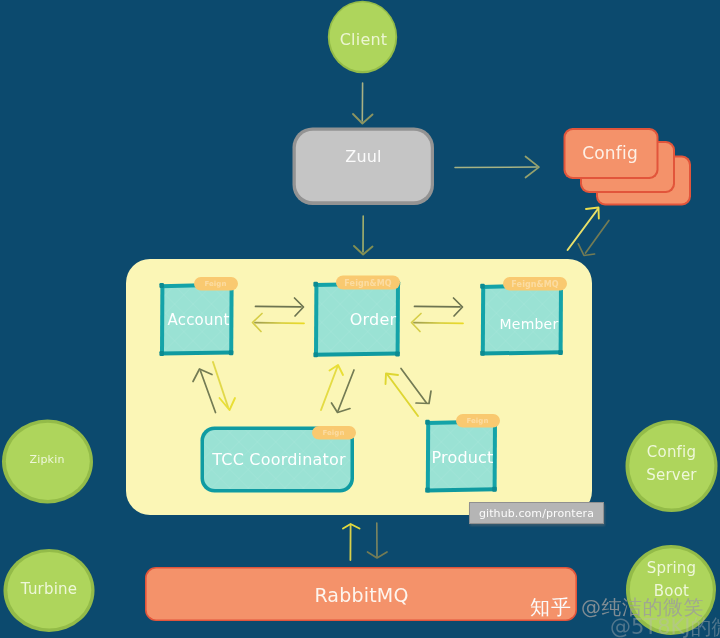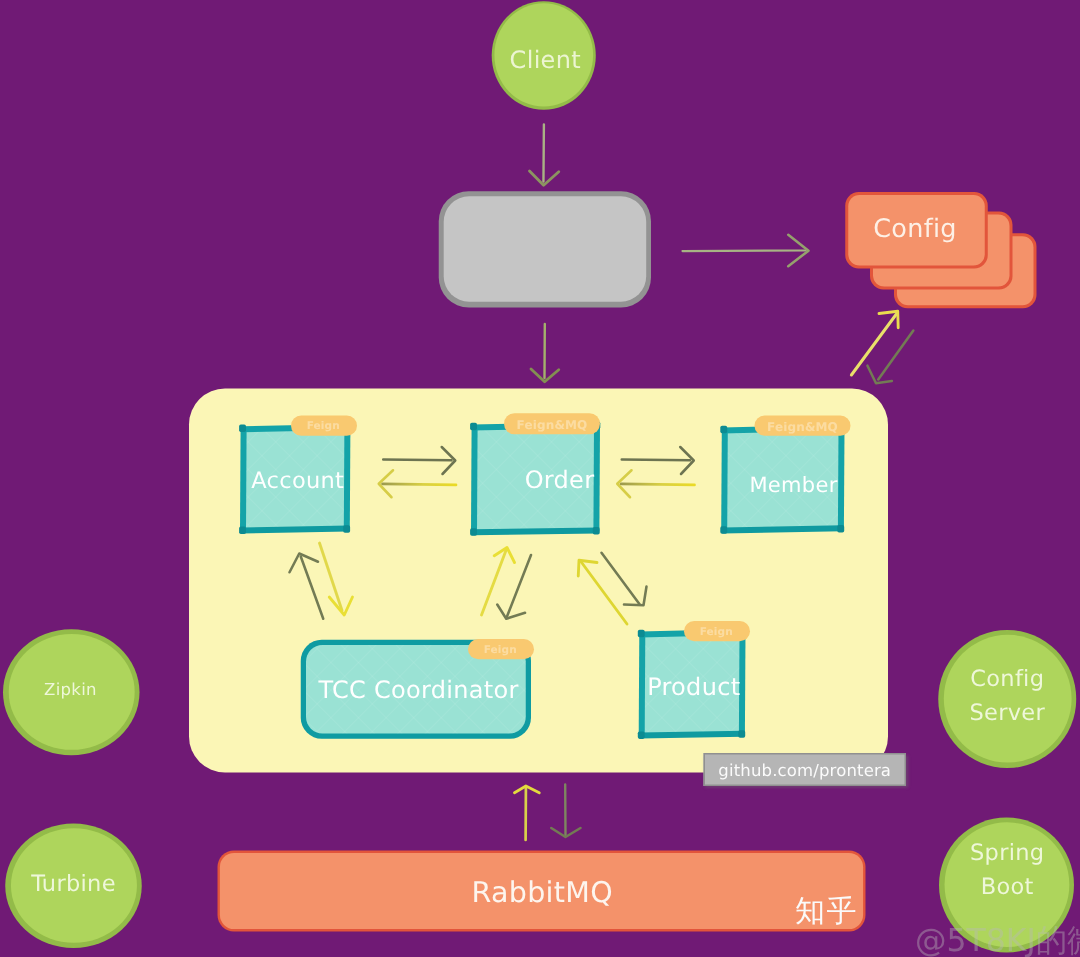--- a/index.html
+++ b/index.html
@@ -1,19 +1,19 @@
 <!DOCTYPE html>
 <html><head>
 <meta charset="utf-8">
 <title>Microservice Architecture Diagram</title>
 <style>
   html,body{margin:0;padding:0;background:#ffffff;}
   body{width:720px;height:638px;overflow:hidden;
        font-family:"Liberation Sans",sans-serif;}
-  #stage{position:relative;width:720px;height:638px;background:#701a75;}
+  #stage{position:relative;width:720px;height:638px;background:#0c4a6e;}
   svg.layer{position:absolute;left:0;top:0;width:720px;height:638px;overflow:visible;}
   .lbl{position:absolute;color:#ffffff;text-align:center;pointer-events:none;
        white-space:nowrap;letter-spacing:.2px;font-weight:400;
        font-family:"DejaVu Sans",sans-serif;}
   .t-client {left:328px;width:71px;top:30px;font-size:16px;color:#ecf5d2;}
   .t-zuul1  {left:293px;width:141px;top:147px;font-size:16px;color:#fbfbfb;}
   .t-zuul2  {left:293px;width:141px;top:171px;font-size:16px;color:#fbfbfb;}
   .t-eureka {left:565px;width:90px;top:143px;font-size:17px;color:#fdf0e6;}
   .t-account{left:160px;width:77px;top:311px;font-size:15px;}
   .t-order  {left:315px;width:84px;top:310px;font-size:16px;padding-left:16px;}
@@ -293,20 +293,21 @@
     </g>
     <g>
       <path d="M376.8 523 L377 557" stroke="#7e8660" stroke-width="1.6"></path>
       <path d="M367.5 552 L377 558 L387 552" stroke="#737b54" stroke-width="1.7"></path>
     </g>
   </g>
 
 </svg>
 
 <div class="lbl t-client">Client</div>
+<div class="lbl t-zuul1">Zuul</div>
 <div class="lbl t-eureka">Config</div>
 <div class="lbl t-account">Account</div>
 <div class="lbl t-order">Order</div>
 <div class="lbl t-member">Member</div>
 <div class="lbl t-tcc">TCC Coordinator</div>
 <div class="lbl t-product">Product</div>
 <div class="lbl t-rabbit">RabbitMQ</div>
 <div class="lbl t-zipkin">Zipkin</div>
 <div class="lbl t-turbine">Turbine</div>
 <div class="lbl t-config1">Config</div>
@@ -319,14 +320,15 @@
 <div class="bdg b-member">Feign&amp;MQ</div>
 <div class="bdg b-tcc">Feign</div>
 <div class="bdg b-product">Feign</div>
 
 <div class="repo-tag">
   <span>github.com/prontera</span>
 </div>
 
 <div class="wm-ghost">@5T8KJ的微笑</div>
 <div class="wm-site">知乎</div>
+<div class="wm-handle">@纯洁的微笑</div>
 
 </div>
 
 </body></html>

